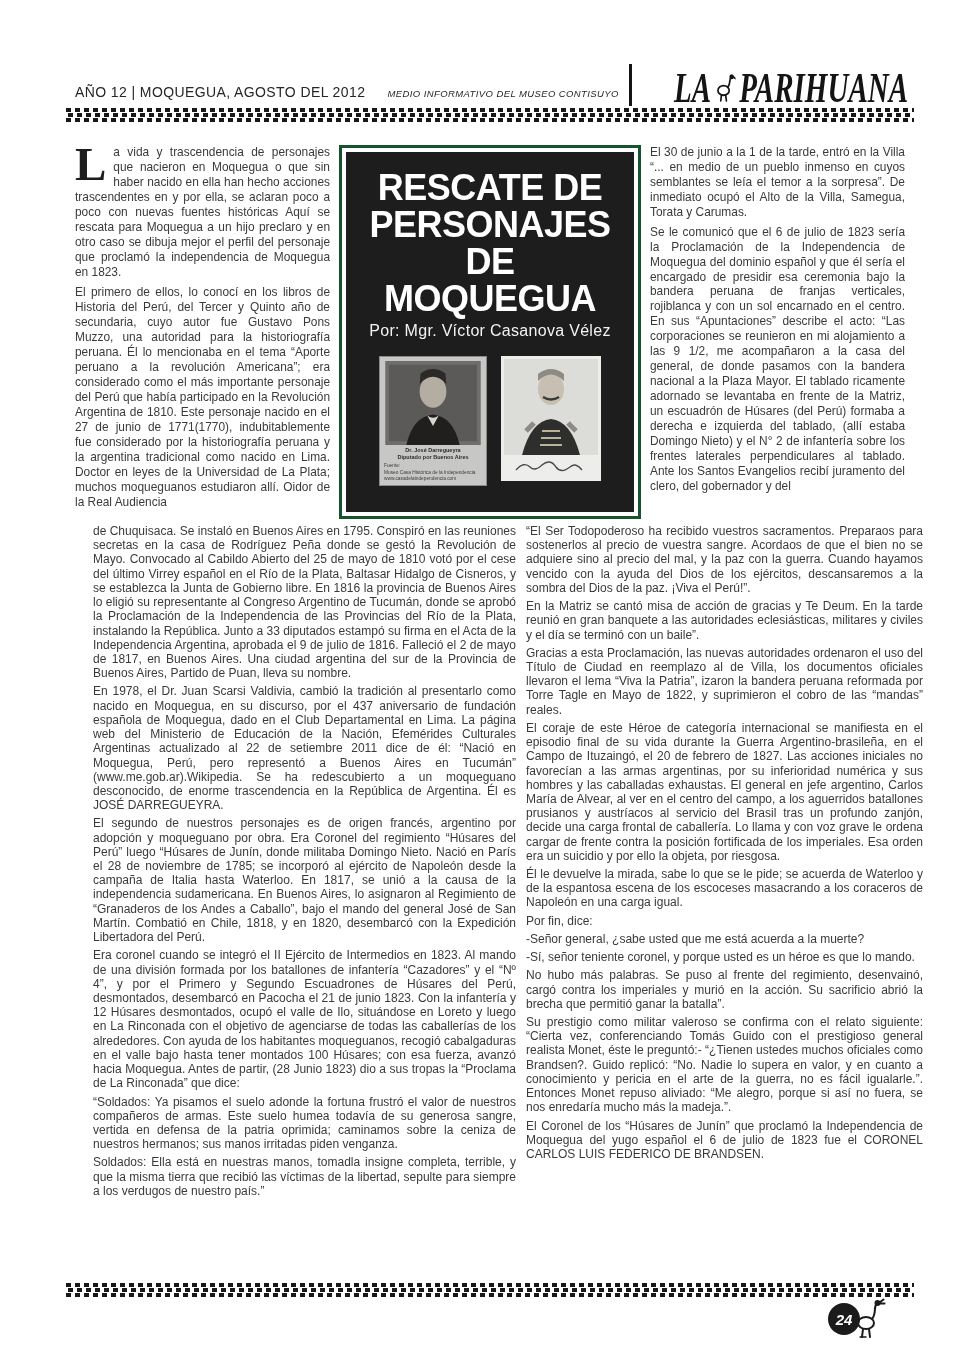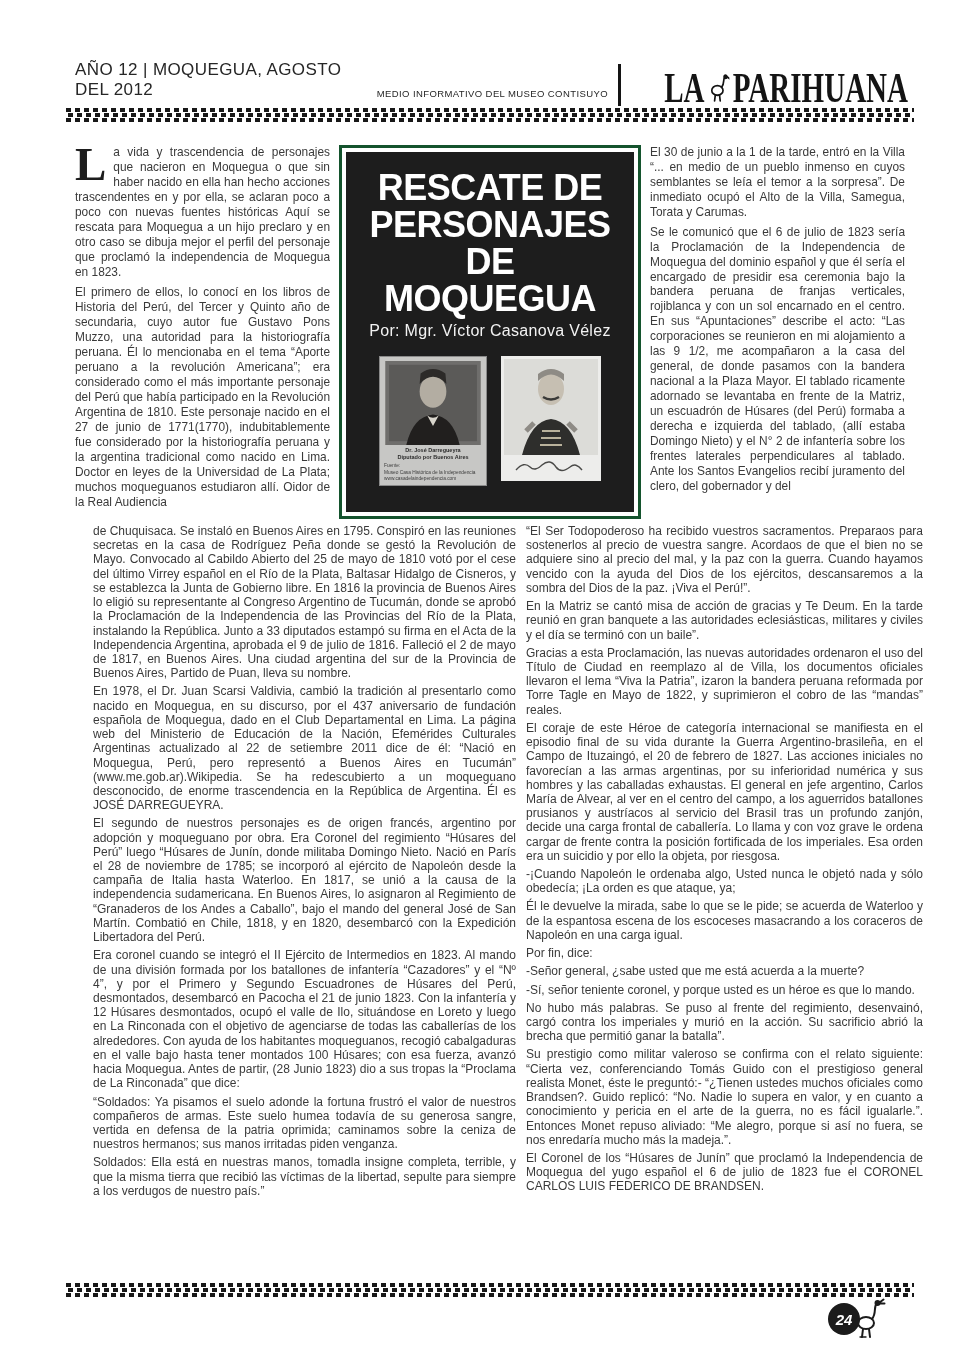--- a/index.html
+++ b/index.html
@@ -13,24 +13,24 @@
     color: #3a3a3a;
     overflow: hidden;
   }
 
   
   .header {
     position: absolute; top: 62px; left: 75px; right: 72px; height: 44px;
     display: flex; align-items: flex-end; justify-content: space-between;
   }
   .issue-info {
-    font-size: 17px; letter-spacing: .4px; color: #262626;
+    font-size: 14px; letter-spacing: .4px; color: #262626;
     padding-bottom: 6px; text-transform: uppercase;
   }
-  .header-right { display: flex; align-items: flex-end; gap: 10px; }
+  .header-right { display: flex; align-items: flex-end; gap: 10px; font-style: italic; }
   .tagline {
     font-size: 9.5px; letter-spacing: .4px; color: #262626;
     text-transform: uppercase; padding-bottom: 7px; white-space: nowrap;
   }
   .masthead-divider { width: 3px; height: 42px; background: #141414; }
   .masthead {
     display: flex; align-items: flex-end; gap: 4px;
     font-family: "Liberation Serif", serif; font-weight: 700;
     font-size: 33px; color: #141414; line-height: .85;
     transform: scaleX(.88) scaleY(1.25); transform-origin: right bottom;
@@ -216,21 +216,20 @@
         <p class="para">El segundo de nuestros personajes es de origen francés, argentino por adopción y moqueguano por obra. Era Coronel del regimiento “Húsares del Perú” luego “Húsares de Junín, donde militaba Domingo Nieto. Nació en París el 28 de noviembre de 1785; se incorporó al ejército de Napoleón desde la campaña de Italia hasta Waterloo. En 1817, se unió a la causa de la independencia sudamericana. En Buenos Aires, lo asignaron al Regimiento de “Granaderos de los Andes a Caballo”, bajo el mando del general José de San Martín. Combatió en Chile, 1818, y en 1820, desembarcó con la Expedición Libertadora del Perú.</p>
         <p class="para">Era coronel cuando se integró el II Ejército de Intermedios en 1823. Al mando de una división formada por los batallones de infantería “Cazadores” y el “Nº 4”, y por el Primero y Segundo Escuadrones de Húsares del Perú, desmontados, desembarcó en Pacocha el 21 de junio 1823. Con la infantería y 12 Húsares desmontados, ocupó el valle de Ilo, situándose en Loreto y luego en La Rinconada con el objetivo de agenciarse de todas las caballerías de los alrededores. Con ayuda de los habitantes moqueguanos, recogió cabalgaduras en el valle bajo hasta tener montados 100 Húsares; con esa fuerza, avanzó hacia Moquegua. Antes de partir, (28 Junio 1823) dio a sus tropas la “Proclama de La Rinconada” que dice:</p>
         <p class="para">“Soldados: Ya pisamos el suelo adonde la fortuna frustró el valor de nuestros compañeros de armas. Este suelo humea todavía de su generosa sangre, vertida en defensa de la patria oprimida; caminamos sobre la ceniza de nuestros hermanos; sus manos irritadas piden venganza.</p>
         <p class="para">Soldados: Ella está en nuestras manos, tomadla insigne completa, terrible, y que la misma tierra que recibió las víctimas de la libertad, sepulte para siempre a los verdugos de nuestro país.”</p>
       </div>
     <div class="textcol col-d">
         <p class="para">“El Ser Todopoderoso ha recibido vuestros sacramentos. Preparaos para sostenerlos al precio de vuestra sangre. Acordaos de que el bien no se adquiere sino al precio del mal, y la paz con la guerra. Cuando hayamos vencido con la ayuda del Dios de los ejércitos, descansaremos a la sombra del Dios de la paz. ¡Viva el Perú!”.</p>
         <p class="para">En la Matriz se cantó misa de acción de gracias y Te Deum. En la tarde reunió en gran banquete a las autoridades eclesiásticas, militares y civiles y el día se terminó con un baile”.</p>
         <p class="para">Gracias a esta Proclamación, las nuevas autoridades ordenaron el uso del Título de Ciudad en reemplazo al de Villa, los documentos oficiales llevaron el lema “Viva la Patria”, izaron la bandera peruana reformada por Torre Tagle en Mayo de 1822, y suprimieron el cobro de las “mandas” reales.</p>
         <p class="para">El coraje de este Héroe de categoría internacional se manifiesta en el episodio final de su vida durante la Guerra Argentino-brasileña, en el Campo de Ituzaingó, el 20 de febrero de 1827. Las acciones iniciales no favorecían a las armas argentinas, por su inferioridad numérica y sus hombres y las caballadas exhaustas. El general en jefe argentino, Carlos María de Alvear, al ver en el centro del campo, a los aguerridos batallones prusianos y austríacos al servicio del Brasil tras un profundo zanjón, decide una carga frontal de caballería. Lo llama y con voz grave le ordena cargar de frente contra la posición fortificada de los imperiales. Esa orden era un suicidio y por ello la objeta, por riesgosa.</p>
-        <p class="para">-¡Cuando Napoleón le ordenaba algo, Usted nunca le objetó nada y sólo obedecía; ¡La orden es que ataque, ya;</p>
         <p class="para">Él le devuelve la mirada, sabe lo que se le pide; se acuerda de Waterloo y de la espantosa escena de los escoceses masacrando a los coraceros de Napoleón en una carga igual.</p>
         <p class="para">Por fin, dice:</p>
         <p class="para">-Señor general, ¿sabe usted que me está acuerda a la muerte?</p>
         <p class="para">-Sí, señor teniente coronel, y porque usted es un héroe es que lo mando.</p>
         <p class="para">No hubo más palabras. Se puso al frente del regimiento, desenvainó, cargó contra los imperiales y murió en la acción. Su sacrificio abrió la brecha que permitió ganar la batalla”.</p>
         <p class="para">Su prestigio como militar valeroso se confirma con el relato siguiente: “Cierta vez, conferenciando Tomás Guido con el prestigioso general realista Monet, éste le preguntó:- “¿Tienen ustedes muchos oficiales como Brandsen?. Guido replicó: “No. Nadie lo supera en valor, y en cuanto a conocimiento y pericia en el arte de la guerra, no es fácil igualarle.”. Entonces Monet repuso aliviado: “Me alegro, porque si así no fuera, se nos enredaría mucho más la madeja.”.</p>
         <p class="para">El Coronel de los “Húsares de Junín” que proclamó la Independencia de Moquegua del yugo español el 6 de julio de 1823 fue el CORONEL CARLOS LUIS FEDERICO DE BRANDSEN.</p>
       </div>
   </div>
 

